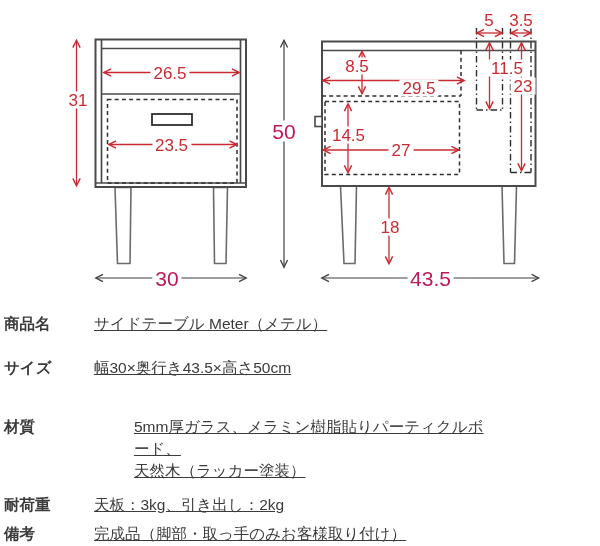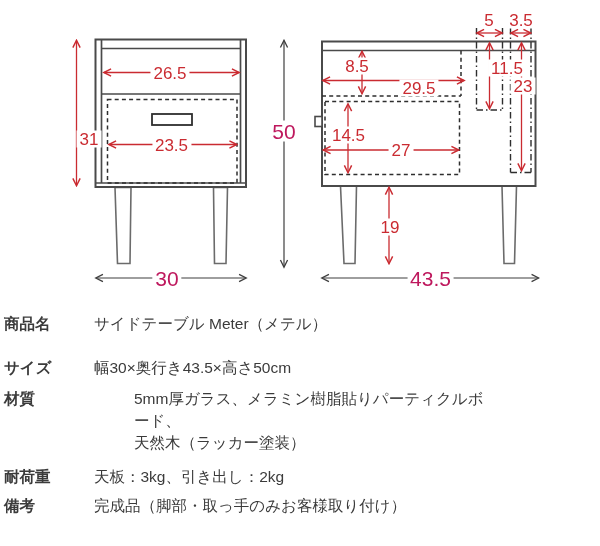--- a/index.html
+++ b/index.html
@@ -12,25 +12,25 @@
   .diagram svg { position:absolute; left:0; top:0; }
   .dim {
     position:absolute; transform:translate(-50%,-50%);
     background:#fff; padding:0 3px; line-height:1;
     font-size:17px; color:#ca2b31; white-space:nowrap;
   }
   .dim.black { font-size:21px; color:#be185d; }
   .specs { position:absolute; left:0; top:300px; width:500px; padding:13px 0 0 4px; }
   .spec-row { display:flex; align-items:flex-start; color:#3b3b3b; font-size:15.5px; }
   .spec-row.m22 { margin-bottom:22px; }
-  .spec-row.m19 { margin-bottom:9px; }
+  .spec-row.m19 { margin-bottom:37px; }
   .spec-row.m20 { margin-bottom:12px;gap:40px; }
   .spec-row.m23 { margin-bottom:7px; }
   .spec-label { width:90px; font-weight:bold; line-height:22px; flex-shrink:0; }
-  .spec-value { flex:1; line-height:22px; padding-right:10px; }
+  .spec-value { flex:1; line-height:22px; padding-right:10px;text-decoration:underline; }
 </style>
 </head>
 <body>
 
 <div class="diagram">
   <svg width="600" height="300" viewBox="0 0 600 300">
     <defs>
       <marker id="arR" viewBox="0 0 10 10" refX="8.3" refY="5" markerWidth="8" markerHeight="8" orient="auto-start-reverse">
         <path d="M1.5,1.5 L8.5,5 L1.5,8.5" fill="none" stroke="#ca2b31" stroke-width="1.4"></path>
       </marker>
@@ -102,33 +102,33 @@
       <line x1="323.5" y1="150" x2="458.5" y2="150" marker-start="url(#arR)" marker-end="url(#arR)"></line>
       <line x1="389" y1="187.5" x2="389" y2="263.5" marker-start="url(#arR)" marker-end="url(#arR)"></line>
     </g>
     <g stroke="#3e3e3e" stroke-width="1.2" fill="none">
       <line x1="322" y1="278" x2="538.5" y2="278" marker-start="url(#arK)" marker-end="url(#arK)"></line>
     </g>
   </svg>
 
   <div class="dim" style="left:170px;  top:72.5px;">26.5</div>
   <div class="dim" style="left:171.5px;top:144.5px;">23.5</div>
-  <div class="dim" style="left:89px; top:100px;margin-top:39px;">31</div>
+  <div class="dim" style="left:78px; top:100px;">31</div>
   <div class="dim black" style="left:284px; top:131px;">50</div>
   <div class="dim black" style="left:167px; top:278px;">30</div>
 
   <div class="dim" style="left:489px;  top:20px;">5</div>
   <div class="dim" style="left:521px;  top:20px;">3.5</div>
   <div class="dim" style="left:357px;  top:65.5px;">8.5</div>
   <div class="dim" style="left:419px;  top:88px;">29.5</div>
   <div class="dim" style="left:499px;  top:67.5px;margin-left:8px;">11.5</div>
   <div class="dim" style="left:523px;  top:85.5px;">23</div>
   <div class="dim" style="left:348.5px;top:134.5px;">14.5</div>
   <div class="dim" style="left:401px;  top:150px;">27</div>
-  <div class="dim" style="left:390px;  top:226.5px;">19</div>
+  <div class="dim" style="left:390px;  top:226.5px;">18</div>
   <div class="dim black" style="left:430.5px;top:278px;">43.5</div>
 </div>
 
 <div class="specs">
   <div class="spec-row m22">
     <div class="spec-label">商品名</div>
     <div class="spec-value">サイドテーブル Meter（メテル）</div>
   </div>
   <div class="spec-row m19">
     <div class="spec-label">サイズ</div>

